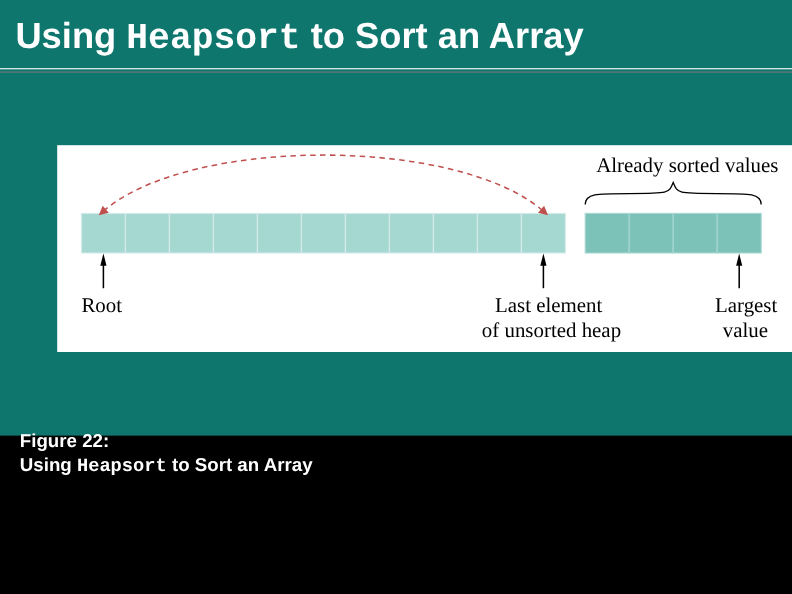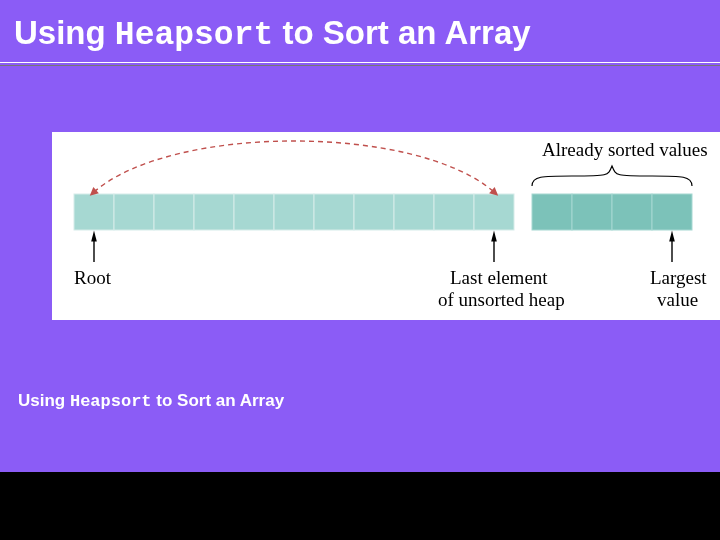--- a/index.html
+++ b/index.html
@@ -1,17 +1,17 @@
 <!DOCTYPE html>
 <html><head>
 <meta charset="utf-8">
 <style>
   * { box-sizing: border-box; margin: 0; padding: 0; }
   html, body { width: 720px; height: 540px; background: #000; font-family: Arial, Helvetica, sans-serif; overflow: hidden; }
-  .slide { width: 720px; height: 472px; position: relative; background: #8b5cf6; }
+  .slide { width: 720px; height: 396px; position: relative; background: #0f766e; }
   .title { color: #fff; font-size: 33px; font-weight: bold; padding: 14px 14px 2px 14px; }
   .title .mono { font-family: "Courier New", Courier, monospace; font-weight: bold; }
   .hr1 { border: 0; border-top: 1px solid #fff; margin: 6px 0 0 0; }
   .hr2 { border: 0; border-top: 1px solid #777; margin: 2px 0 0 0; }
   .figure-area { position: absolute; left: 8px; top: 132px; width: 704px; height: 188px; background: #fff; margin-left: 44px; }
   svg.fig { width: 100%; height: 100%; display: block; }
   .caption { position: absolute; left: 18px; top: 390px; color: #fff; font-size: 17px; line-height: 1.3; font-weight: bold; }
   .caption .mono { font-family: "Courier New", Courier, monospace; font-weight: bold; }
   
   .lbl { font-family: "Times New Roman", Times, serif; font-size: 19px; fill: #000; }
@@ -77,17 +77,18 @@
       <text class="lbl" x="398" y="152">Last element</text>
       <text class="lbl" x="386" y="174">of unsorted heap</text>
 
       <line x1="620" y1="130" x2="620" y2="104" stroke="#000" stroke-width="1.4" marker-end="url(#ah-blk)"></line>
       <text class="lbl" x="598" y="152">Largest</text>
       <text class="lbl" x="605" y="174">value</text>
     </svg>
   </div>
 
   <div class="caption">
+    <div>Figure 22:</div>
     <div>
       <span>Using </span><span class="mono">Heapsort</span><span> to Sort an Array</span>
     </div>
   </div>
 </div>
 
 </body></html>

